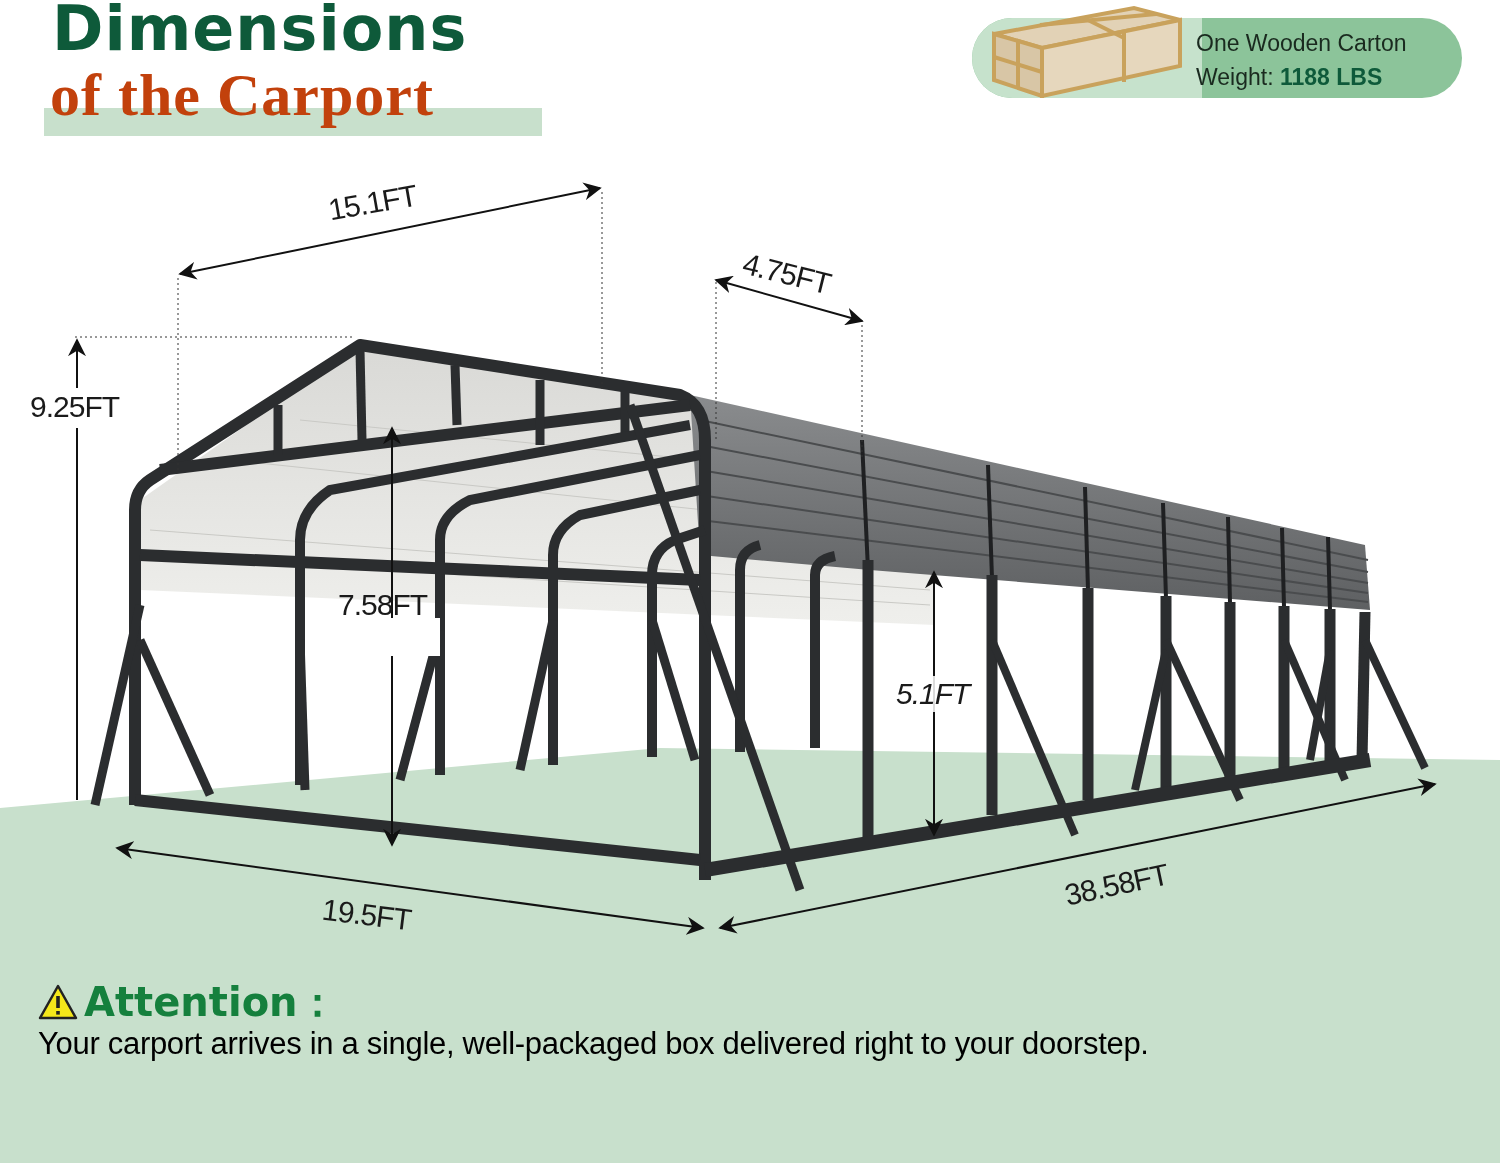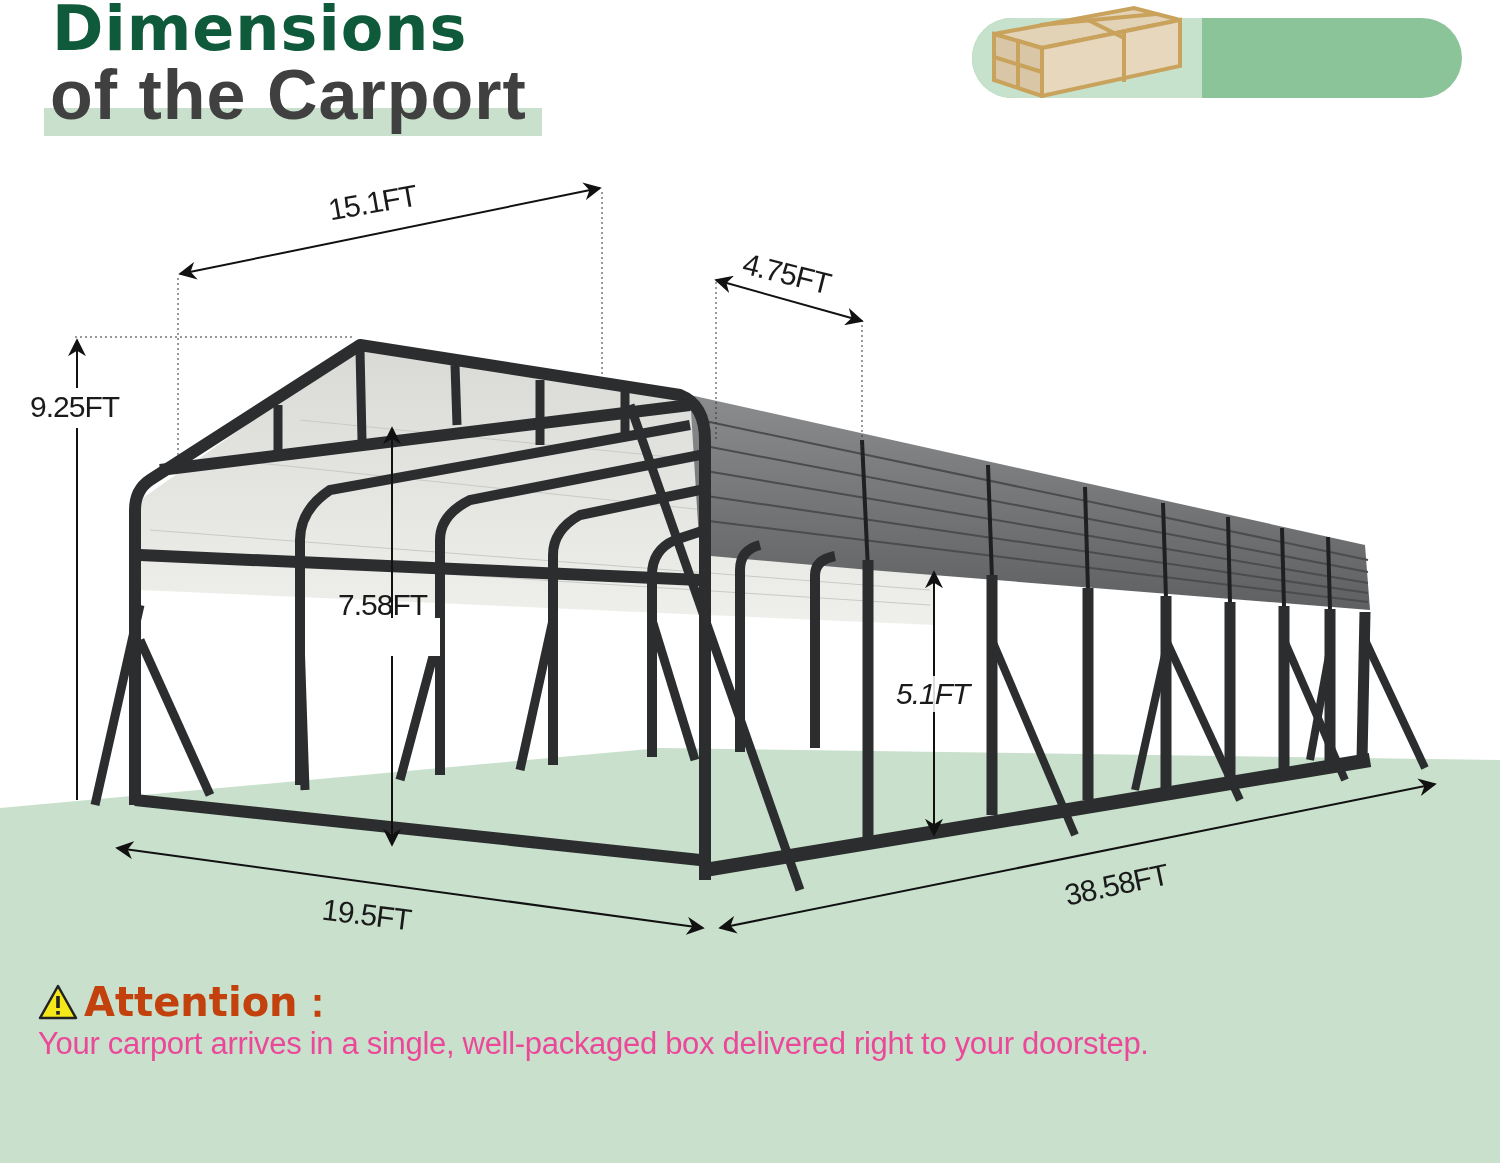--- a/index.html
+++ b/index.html
@@ -1,32 +1,32 @@
 <!DOCTYPE html>
 <html><head>
 <meta charset="utf-8">
 <style>
   html, body { margin: 0; padding: 0; }
   body { width: 1500px; height: 1163px; position: relative; overflow: hidden; background: #ffffff; font-family: "Liberation Sans", sans-serif; }
   .ground { position: absolute; left: 0; top: 0; width: 1500px; height: 1163px; }
   .title-wrap { position: absolute; left: 44px; top: 0; width: 500px; height: 140px; }
   .title-band { position: absolute; left: 0; top: 108px; width: 498px; height: 28px; background: #c8e0cc; }
   .title-line1 { position: absolute; left: 8px; top: -6px; font-family: "DejaVu Sans", sans-serif; font-size: 62px; font-weight: bold; color: #0e5a3a; letter-spacing: 1px; line-height: 70px; white-space: nowrap; }
-  .title-line2 { position: absolute; left: 6px; top: 60px; font-family: Liberation Sans, sans-serif; font-size: 70px; font-weight: bold; color: #404040; letter-spacing: 1px; line-height: 70px; white-space: nowrap; }
+  .title-line2 { position: absolute; left: 6px; top: 60px; font-family: Liberation Serif, serif; font-size: 60px; font-weight: bold; color: #c2410c; letter-spacing: 1px; line-height: 70px; white-space: nowrap; }
   .carton-badge { position: absolute; left: 972px; top: 16px; width: 490px; height: 82px; }
   .badge-bg { position: absolute; left: 0; top: 2px; width: 490px; height: 80px; border-radius: 40px; background: #8cc49a; }
   .badge-light { position: absolute; left: 0; top: 2px; width: 230px; height: 80px; border-radius: 40px 0 0 40px; background: #c6e2cc; }
   .badge-text { position: absolute; left: 224px; top: 10px; font-size: 23px; color: #1a2a1f; line-height: 34px; white-space: nowrap; }
   .badge-text b { color: #0e5a3a; font-weight: 900; }
   .crate { position: absolute; left: 12px; top: -14px; width: 200px; height: 96px; }
   .dim { position: absolute; font-family: "Liberation Sans", sans-serif; font-size: 30px; color: #1a1a1a; white-space: nowrap; letter-spacing: -1px; }
   .attention { position: absolute; left: 38px; top: 978px; width: 1440px; }
   .att-head { display: flex; align-items: center; height: 48px; }
-  .att-title { font-family: "DejaVu Sans", sans-serif; font-weight: bold; font-size: 40px; color: #c2410c; letter-spacing: 0px; }
-  .att-body { font-family: "Liberation Sans", sans-serif; font-size: 31px; color: #ec4899; line-height: 36px; letter-spacing: -0.3px; }
+  .att-title { font-family: "DejaVu Sans", sans-serif; font-weight: bold; font-size: 40px; color: #15803d; letter-spacing: 0px; }
+  .att-body { font-family: "Liberation Sans", sans-serif; font-size: 31px; color: #000000; line-height: 36px; letter-spacing: -0.3px; }
 </style>
 </head>
 <body>
 
 <svg class="ground" viewBox="0 0 1500 1163" xmlns="http://www.w3.org/2000/svg">
   <defs>
     <marker id="ah" viewBox="0 0 10 10" refX="9" refY="5" markerWidth="9" markerHeight="9" orient="auto-start-reverse">
       <path d="M0,0 L10,5 L0,10 L3,5 z" fill="#111"></path>
     </marker>
     <marker id="ahw" viewBox="0 0 10 10" refX="9" refY="5" markerWidth="9" markerHeight="9" orient="auto-start-reverse">
@@ -161,20 +161,24 @@
   <svg class="crate" viewBox="0 0 200 96" xmlns="http://www.w3.org/2000/svg">
     <polygon points="10,32 150,6 196,18 58,46" fill="#e2d2b6" stroke="#c9a25c" stroke-width="4"></polygon>
     <polygon points="10,32 58,46 58,94 10,78" fill="#d8c6a6" stroke="#c9a25c" stroke-width="4"></polygon>
     <polygon points="58,46 196,18 196,64 58,94" fill="#e6d7bd" stroke="#c9a25c" stroke-width="4"></polygon>
     <line x1="10" y1="55" x2="58" y2="70" stroke="#c9a25c" stroke-width="4"></line>
     <line x1="34" y1="39" x2="34" y2="86" stroke="#c9a25c" stroke-width="4"></line>
     <line x1="56" y1="23" x2="172" y2="12" stroke="#c9a25c" stroke-width="4"></line>
     <line x1="100" y1="16" x2="140" y2="36" stroke="#c9a25c" stroke-width="4"></line>
     <line x1="140" y1="30" x2="140" y2="80" stroke="#c9a25c" stroke-width="4"></line>
   </svg>
+  <div class="badge-text">
+    <div>One Wooden Carton</div>
+    <div><span>Weight: </span><b>1188 LBS</b></div>
+  </div>
 </div>
 
 <div class="dim" style="left:30px;top:390px;">9.25FT</div>
 <div class="dim" style="left:328px;top:186px;transform:rotate(-10deg);">15.1FT</div>
 <div class="dim" style="left:742px;top:257px;transform:rotate(14deg);">4.75FT</div>
 <div class="dim" style="left:338px;top:588px;">7.58FT</div>
 <div class="dim" style="left:896px;top:677px;font-style:italic;">5.1FT</div>
 <div class="dim" style="left:322px;top:898px;transform:rotate(7deg);">19.5FT</div>
 <div class="dim" style="left:1064px;top:868px;transform:rotate(-12deg);">38.58FT</div>
 

